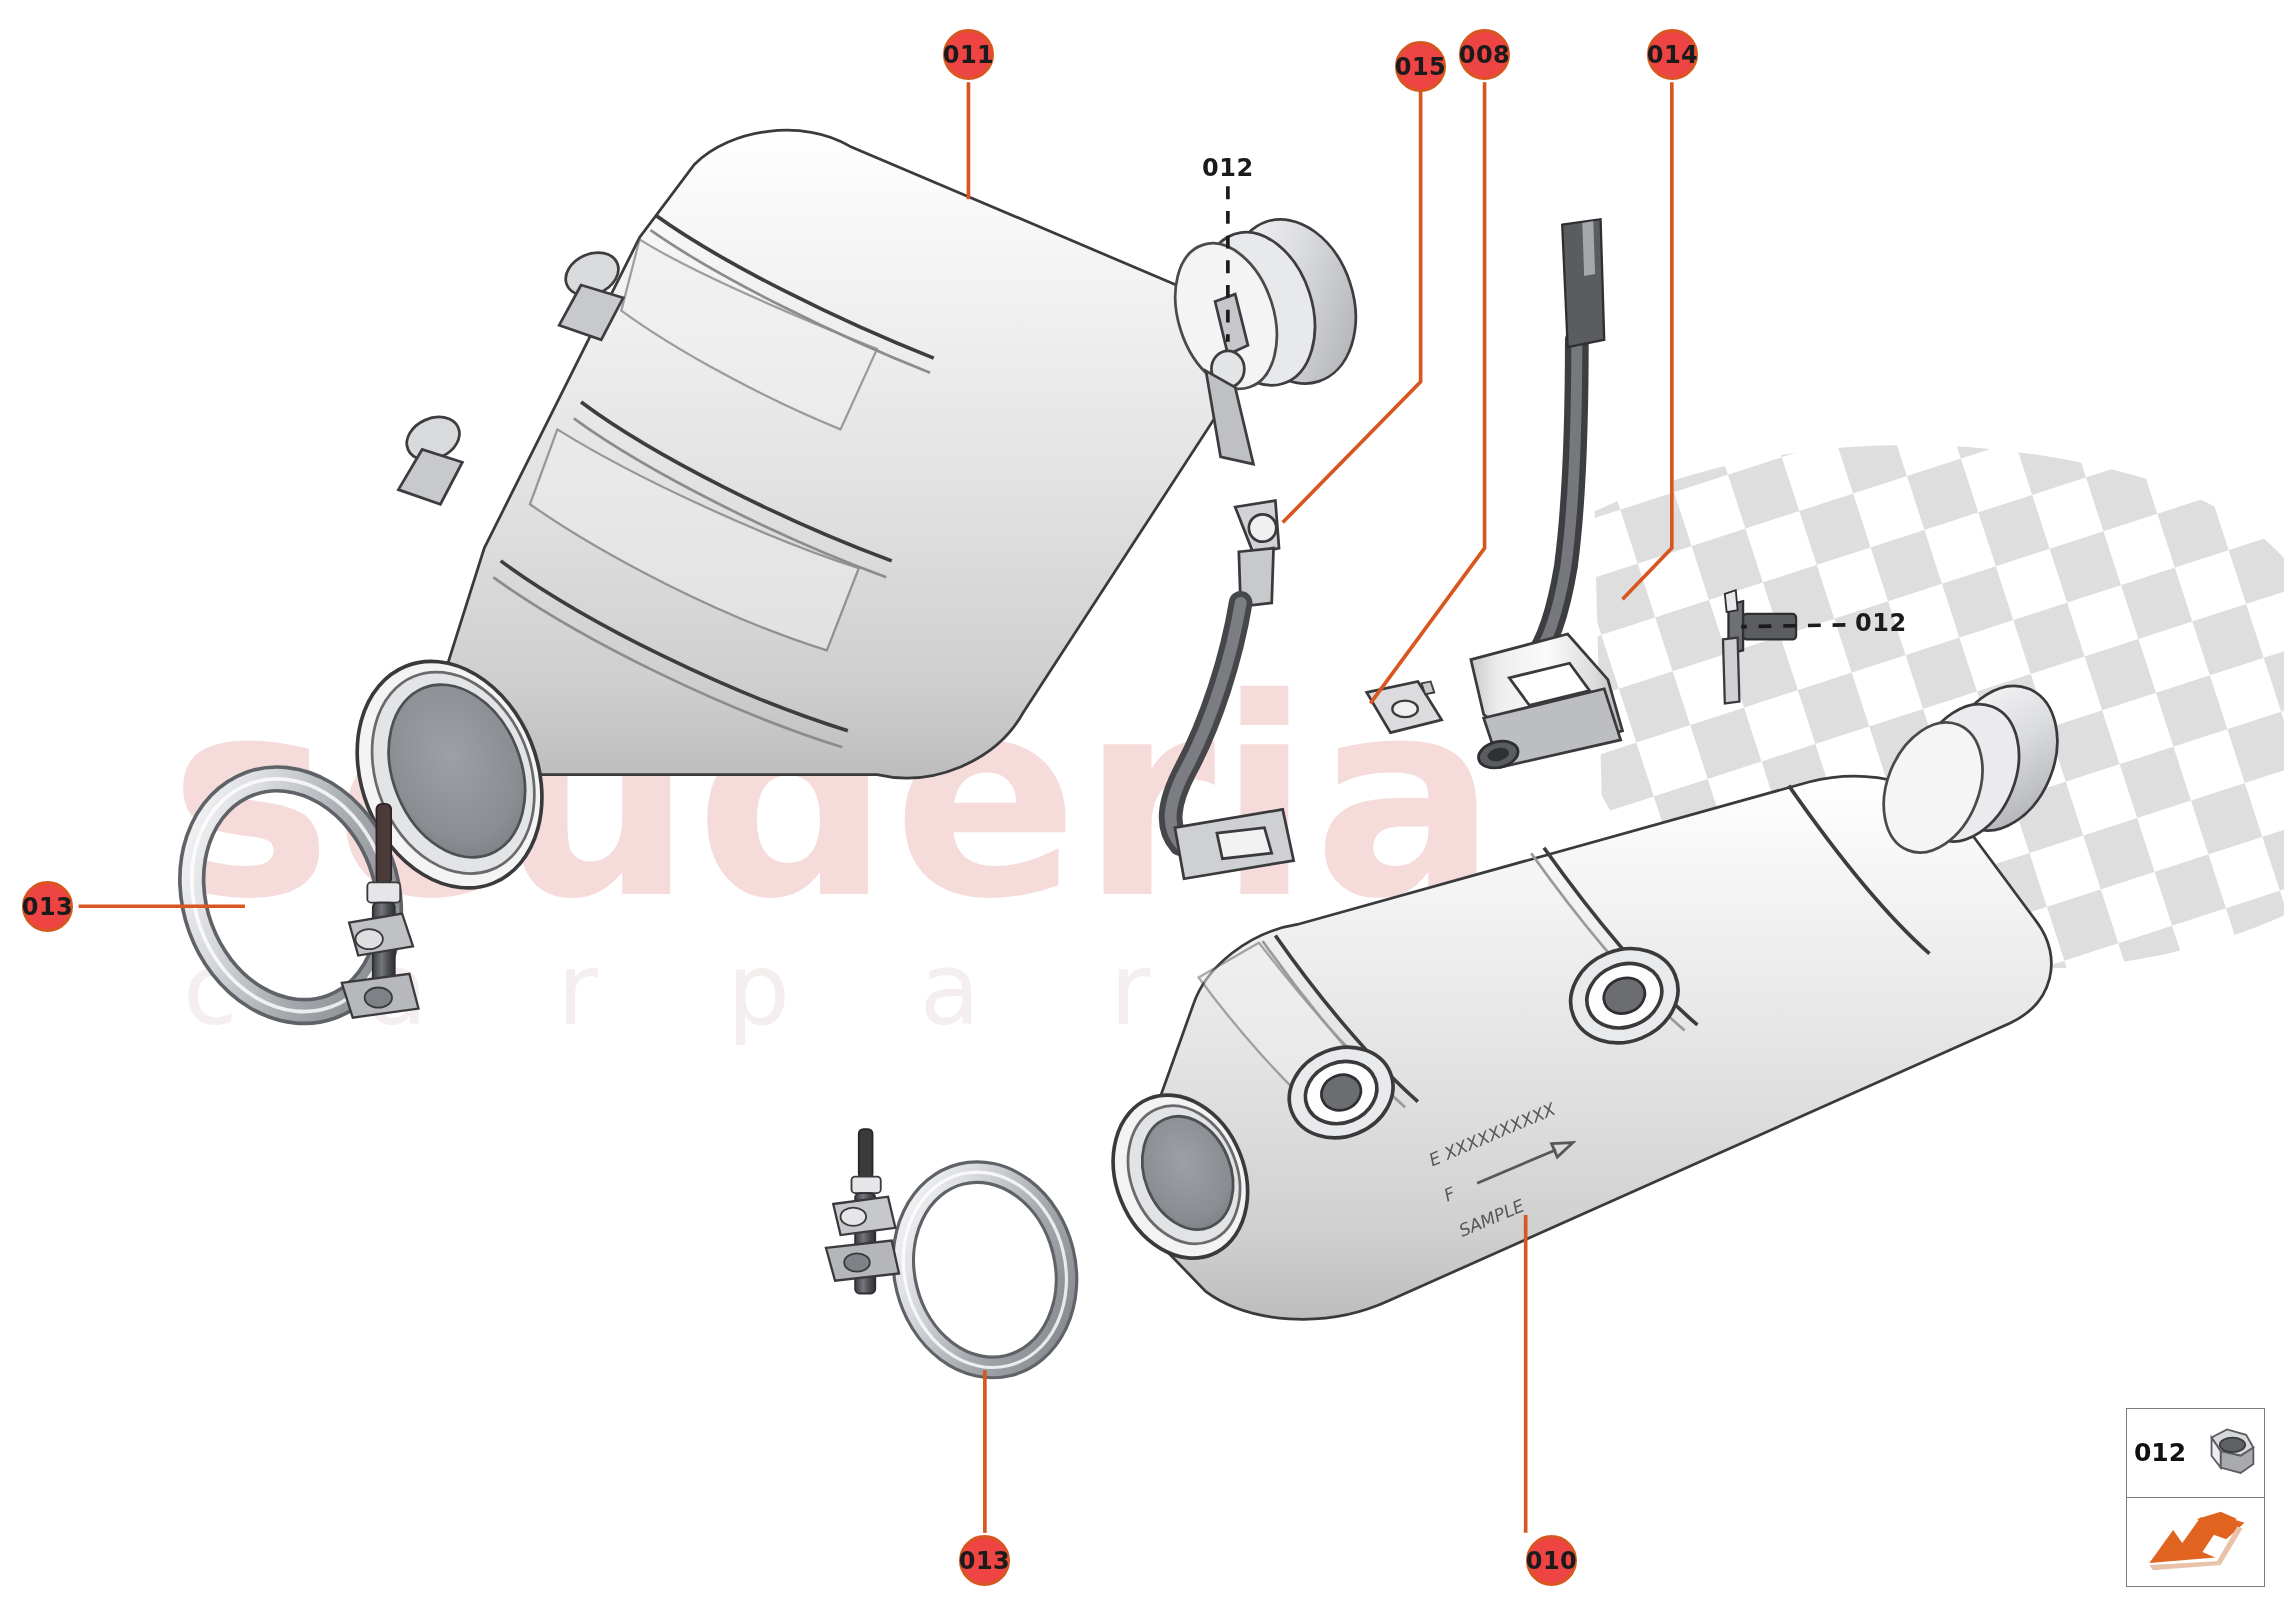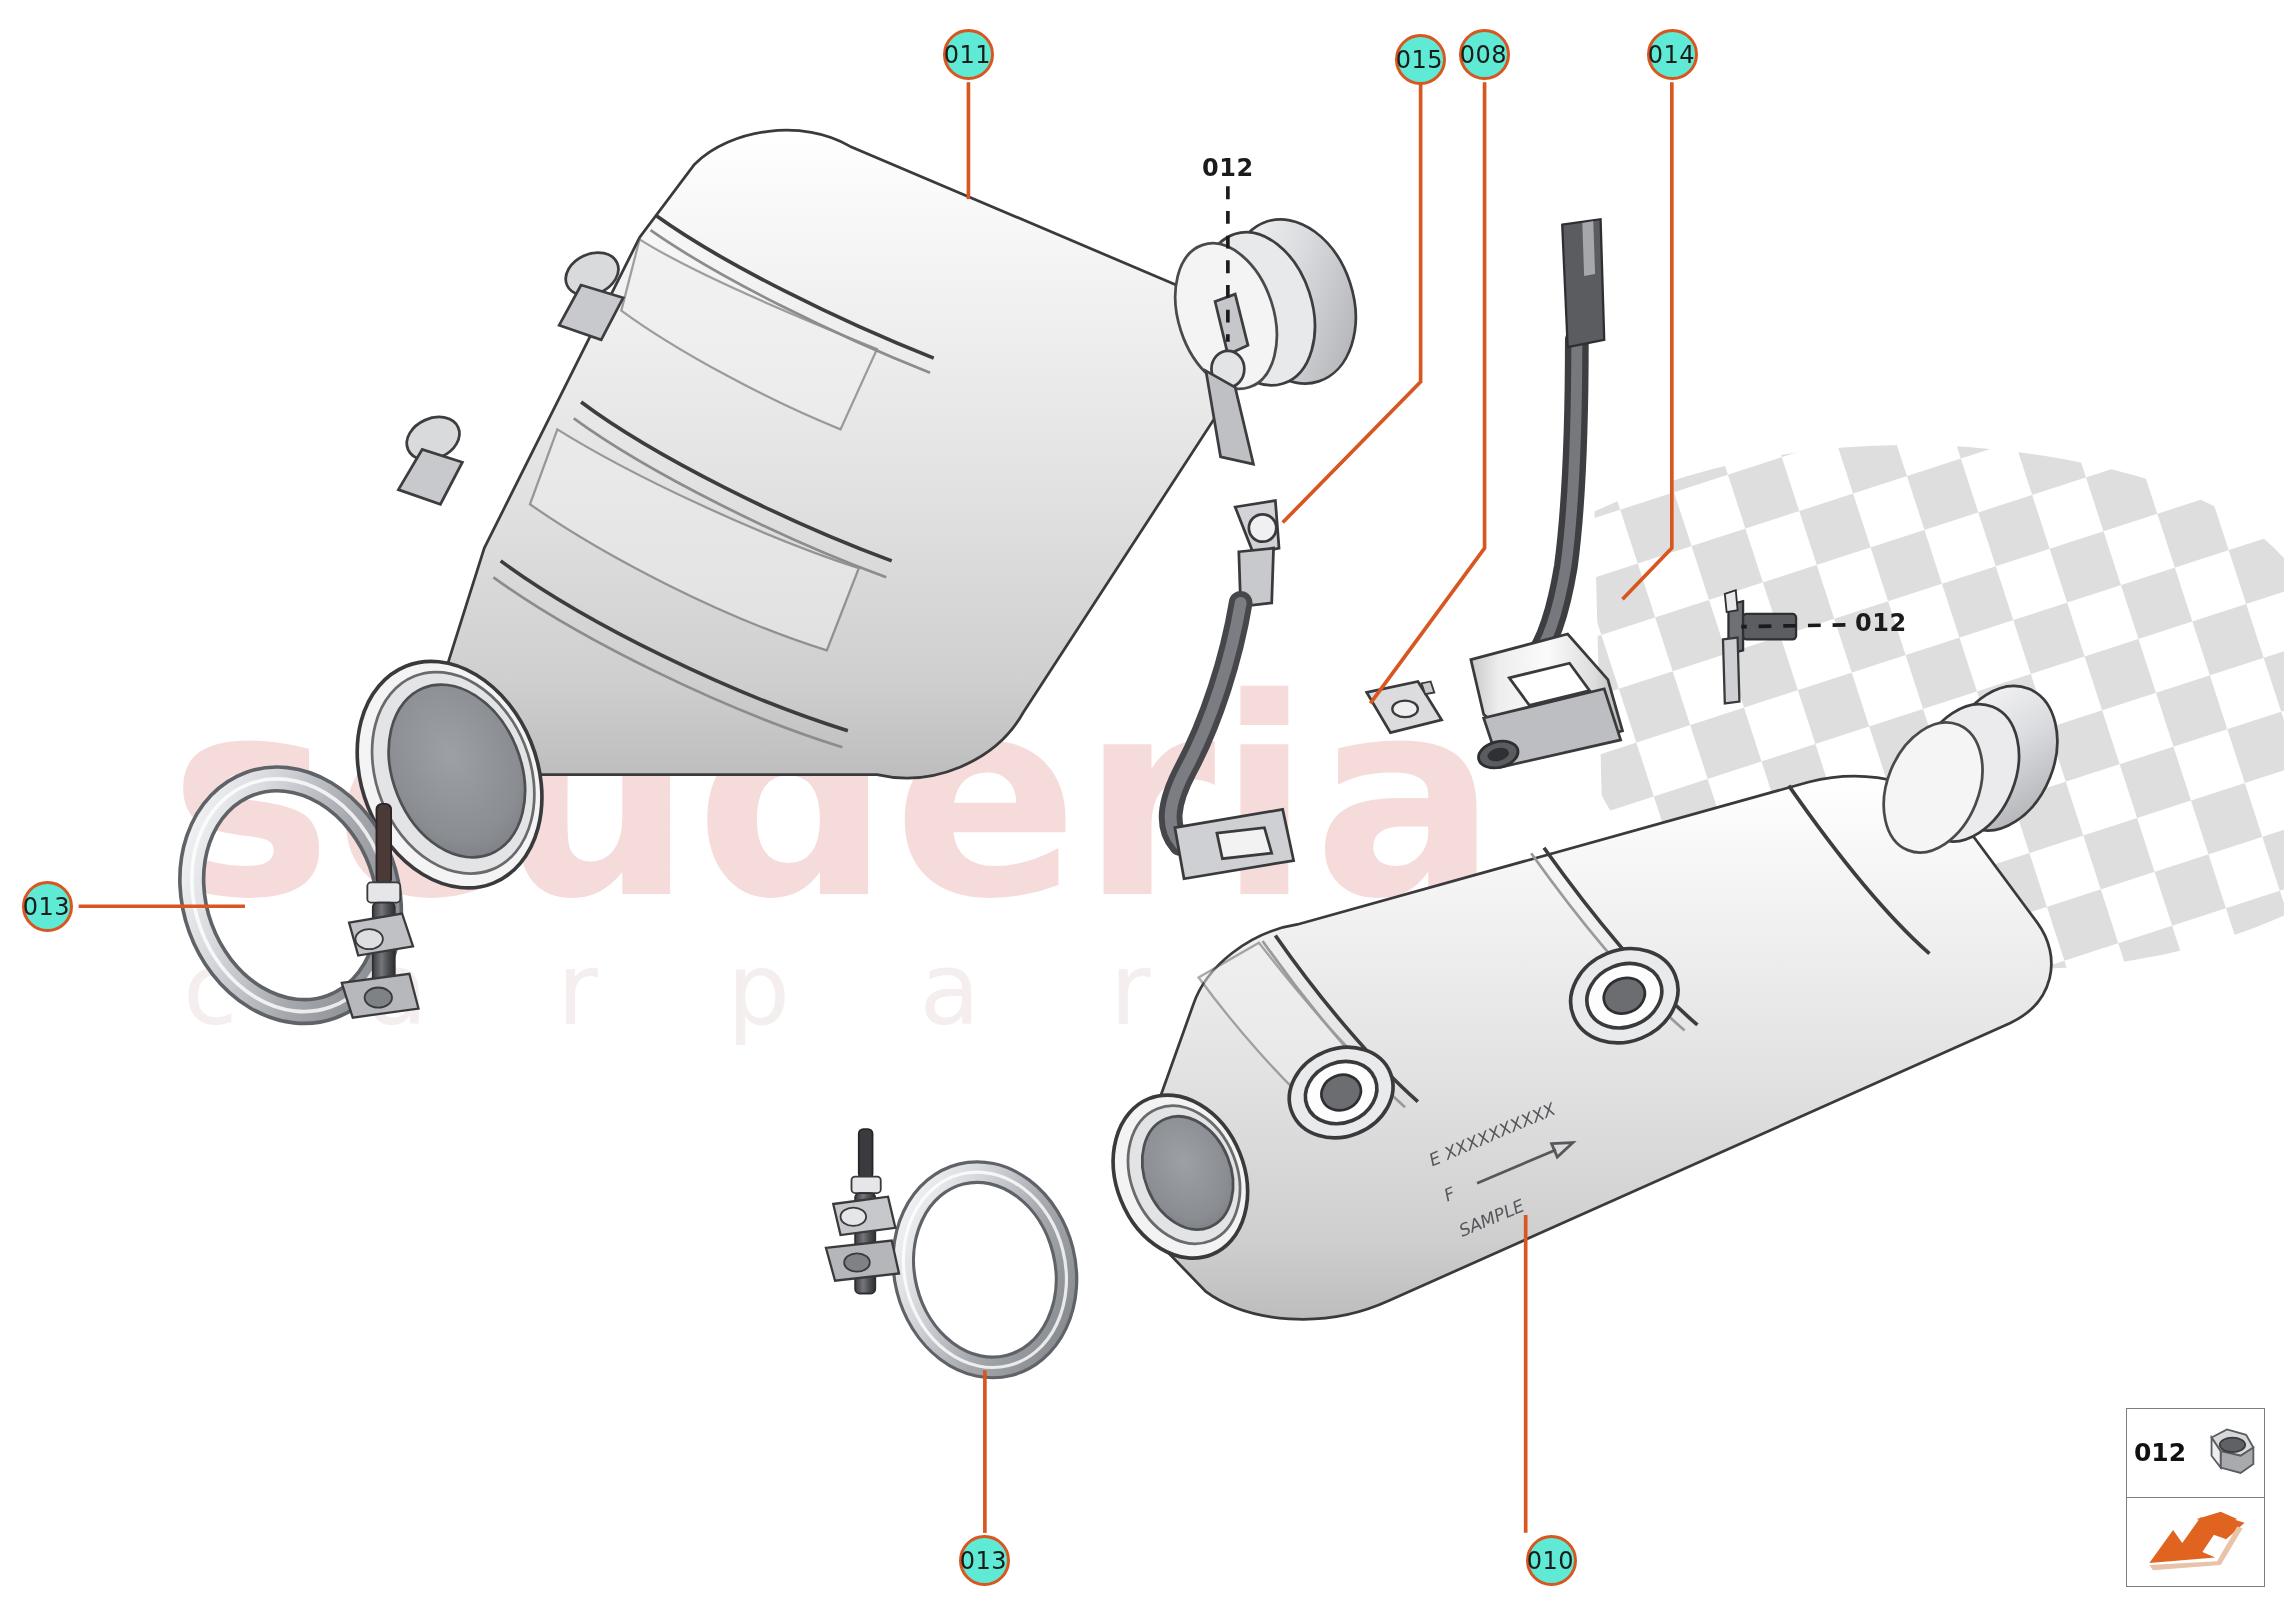--- a/index.html
+++ b/index.html
@@ -26,23 +26,23 @@
     user-select:none;pointer-events:none;
   }
   .wm-flag{
     position:absolute;left:1585px;top:402px;width:731px;height:621px;
     pointer-events:none;user-select:none;opacity:1;
   }
 
   
   .callout{
     position:absolute;width:51px;height:51px;border-radius:50%;
-    border:3.7px solid #d8561f;background:#5eead4;
-    display:flex;align-items:center;justify-content:flex-end;
-    font-size:24px;font-weight:400;color:#1b1b1b;
+    border:3.7px solid #d8561f;background:#ef4444;
+    display:flex;align-items:center;justify-content:center;
+    font-size:24px;font-weight:700;color:#1b1b1b;
     letter-spacing:0.5px;box-sizing:border-box;z-index:40;
   }
   .plainlabel{
     position:absolute;font-size:24px;font-weight:700;color:#1b1b1b;
     letter-spacing:0.5px;z-index:40;white-space:nowrap;
   }
 
   
   .legend{
     position:absolute;left:2126px;top:1408px;width:139px;height:179px;
@@ -310,21 +310,21 @@
     </g>
     <g stroke="#1b1b1b" stroke-width="4" fill="none" stroke-dasharray="14 13">
       <path d="M1344,204 L1344,374"></path>
       <path d="M2020,684 L1906,686"></path>
     </g>
   </svg>
 
   <div class="callout" style="left:943px;top:29px;">
     <span>011</span>
   </div>
-  <div class="callout" style="left:1395px;top:34px;">
+  <div class="callout" style="left:1395px;top:41px;">
     <span>015</span>
   </div>
   <div class="callout" style="left:1459px;top:29px;">
     <span>008</span>
   </div>
   <div class="callout" style="left:1647px;top:29px;">
     <span>014</span>
   </div>
   <div class="callout" style="left:22px;top:881px;">
     <span>013</span>

